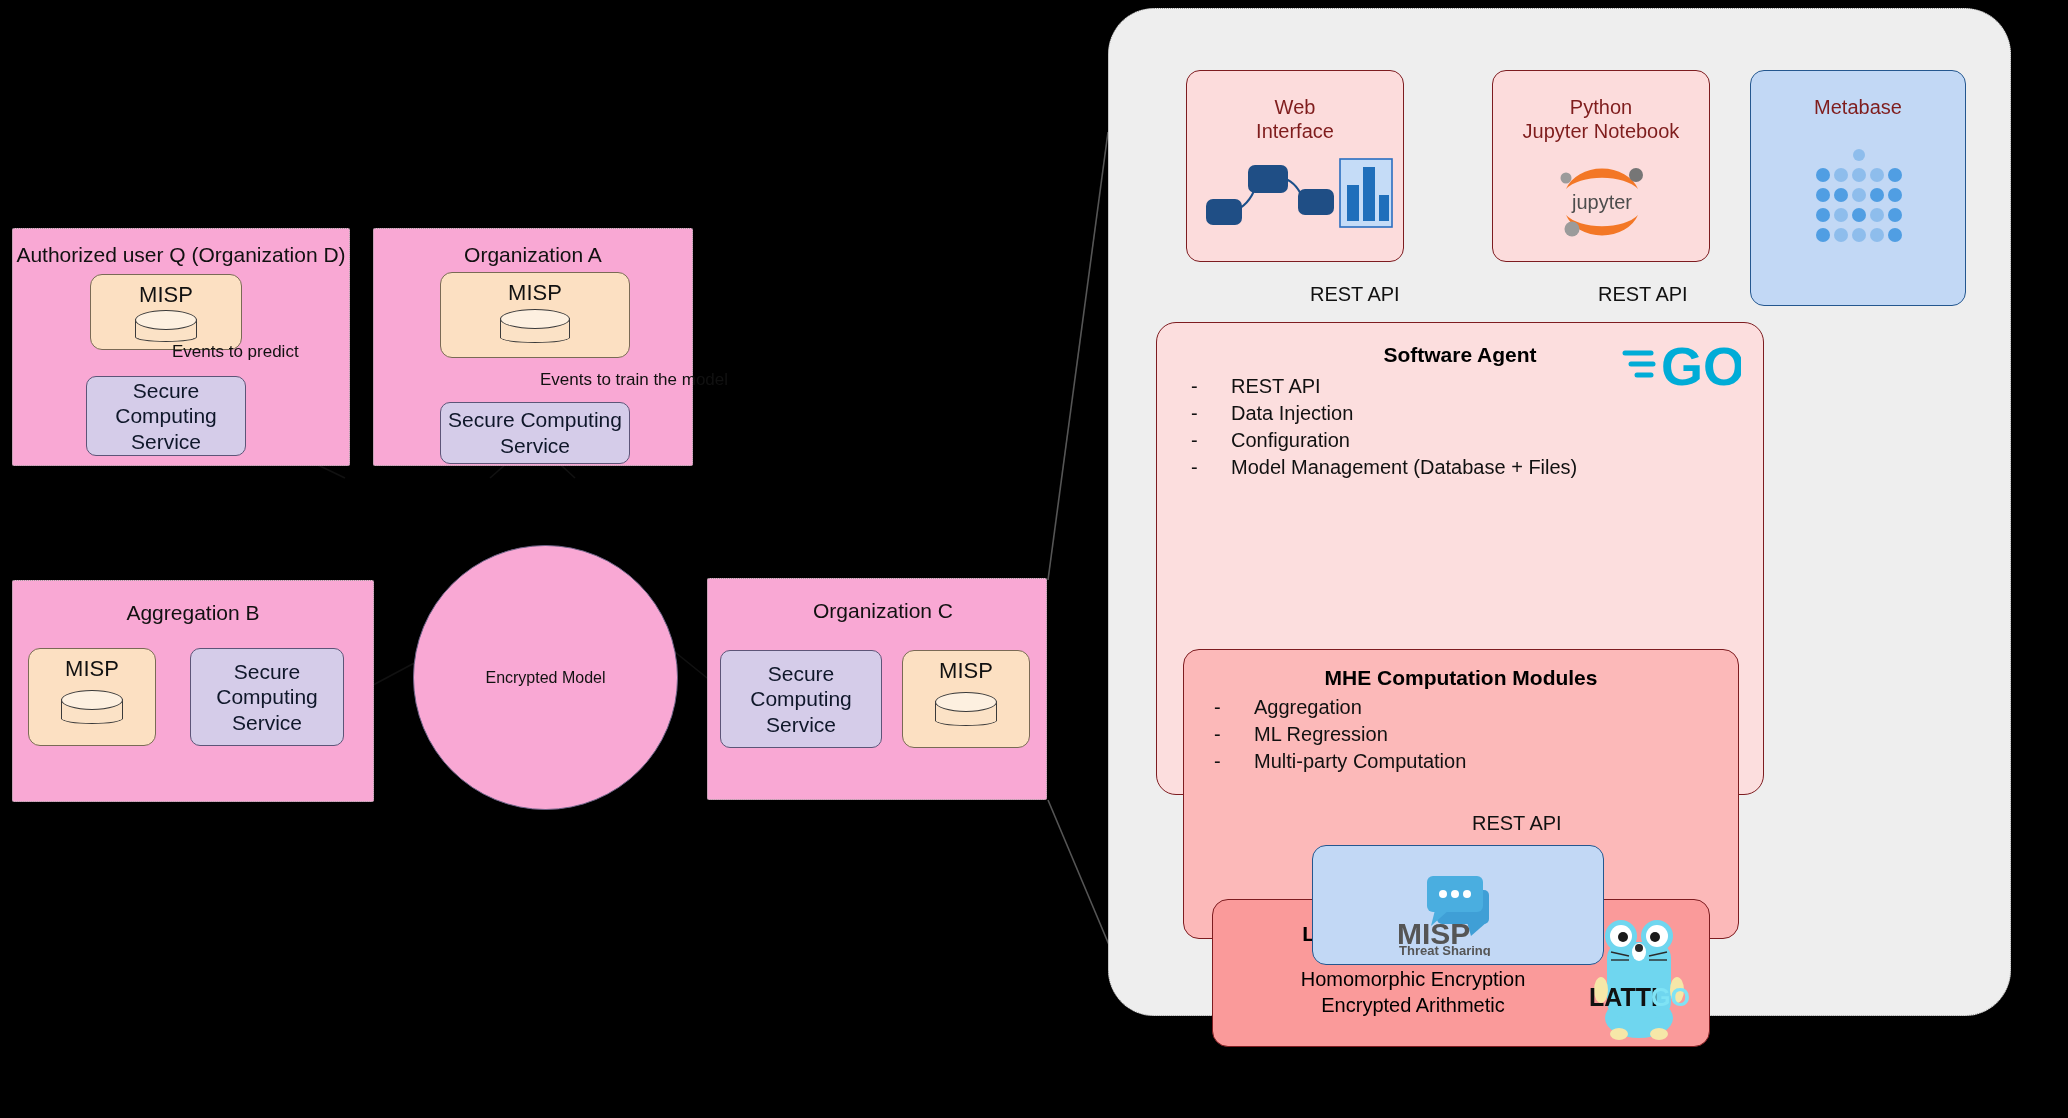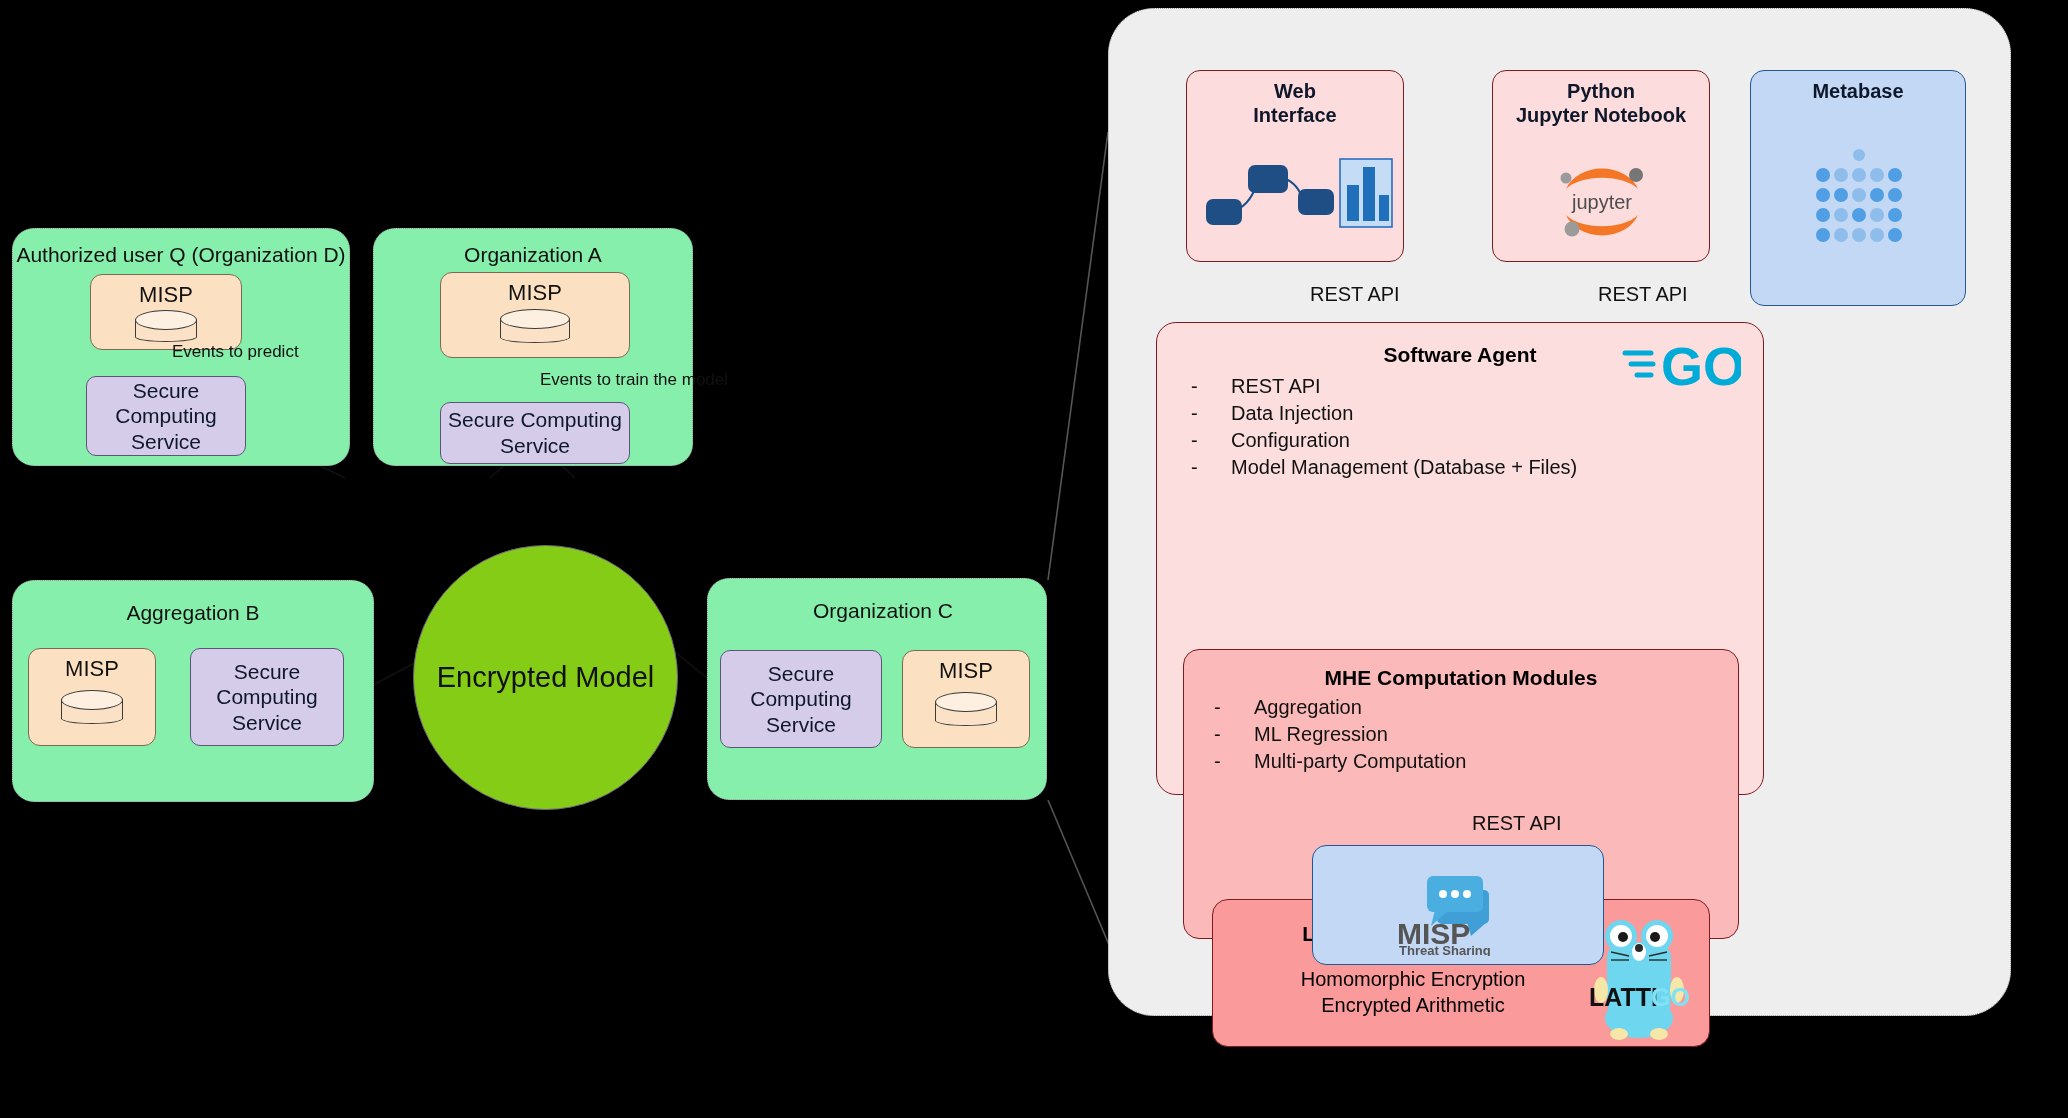--- a/index.html
+++ b/index.html
@@ -1,43 +1,43 @@
 <!DOCTYPE html>
 <html><head>
 <meta charset="utf-8">
 <style>
   html,body{margin:0;padding:0;background:#000;}
   body{width:2068px;height:1118px;position:relative;overflow:hidden;
        font-family:"Liberation Sans","DejaVu Sans",sans-serif;color:#000;}
   .abs{position:absolute;box-sizing:border-box;}
-  .orgpanel{background:#86efac;border:1px dotted #9a9a9a;border-radius:22px;}
+  .orgpanel{background:#f9a8d4;border:1px dotted #9a9a9a;border-radius:2px;}
   .org-title{position:absolute;left:0;right:0;text-align:center;font-size:21px;color:#111;}
   .misp-box{background:#fce0c2;border:1px solid #7a6a55;border-radius:12px;
             display:flex;flex-direction:column;align-items:center;}
   .misp-label{font-size:22px;color:#111;margin-top:7px;}
   .cyl{position:relative;}
   .cyl .body{position:absolute;left:0;right:0;bottom:0;top:9px;background:#fbe2c6;
              border-left:1px solid #3a3a3a;border-right:1px solid #3a3a3a;
              border-bottom:1px solid #3a3a3a;border-radius:0 0 50% 50%/0 0 22% 22%;}
   .cyl .top{position:absolute;left:0;right:0;top:0;height:18px;background:#fdf0e0;
             border:1px solid #3a3a3a;border-radius:50%;}
   .scs-box{background:#d5cce9;border:1px solid #5d5578;border-radius:10px;
            display:flex;align-items:center;justify-content:center;text-align:center;
            font-size:21px;line-height:1.22;color:#0f172a;}
   .edge-label{position:absolute;font-size:17px;color:#111;white-space:nowrap;}
   svg.lines{position:absolute;left:0;top:0;width:2068px;height:1118px;overflow:visible;
             pointer-events:none;}
-  .ellipse-model{background:#84cc16;border:1px solid #6f6488;border-radius:50%;
+  .ellipse-model{background:#f9a8d4;border:1px solid #6f6488;border-radius:50%;
                  display:flex;align-items:center;justify-content:center;
-                 font-size:29px;color:#111;}
+                 font-size:16px;color:#111;}
   .rightpanel{background:#eeeeee;border:1px dotted #9a9a9a;border-radius:46px;}
   .card-pink{background:#fcdcdc;border:1.6px solid #7d1c20;border-radius:14px;}
   .card-blue{background:#c2d8f5;border:1.6px solid #24578f;border-radius:14px;}
-  .card-title{text-align:center;font-weight:bold;font-size:20px;line-height:1.22;
-              margin-top:8px;color:#0f172a;}
+  .card-title{text-align:center;font-weight:normal;font-size:20px;line-height:1.22;
+              margin-top:24px;color:#7f1d1d;}
   .agent-box{background:#fcdede;border:1.6px solid #7d1c20;border-radius:20px;position:relative;}
   .mhe-box{background:#fcb9b9;border:1.6px solid #7d1c20;border-radius:16px;position:relative;}
   .lat-box{background:#fa9a9a;border:1.6px solid #7d1c20;border-radius:16px;position:relative;}
   .hdr{text-align:center;font-weight:bold;font-size:21px;color:#000;}
   ul.bul{list-style:none;margin:0;padding:0;font-size:20px;color:#111;}
   ul.bul li{display:flex;margin:4px 0;}
   ul.bul li .dash{width:40px;flex:0 0 40px;}
   .ctr{display:flex;align-items:center;justify-content:center;}
 </style>
 </head>

